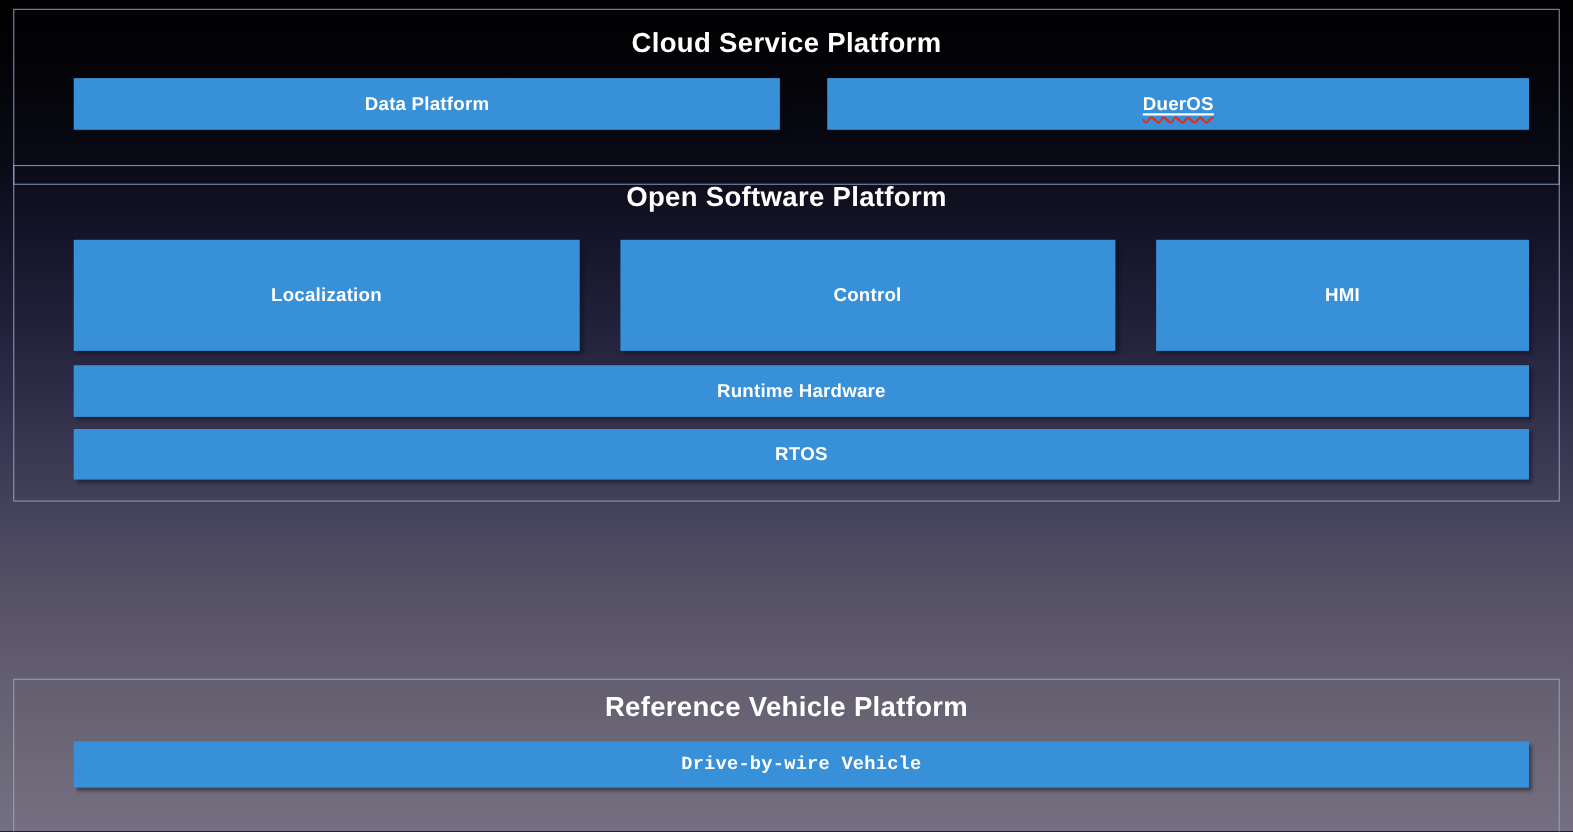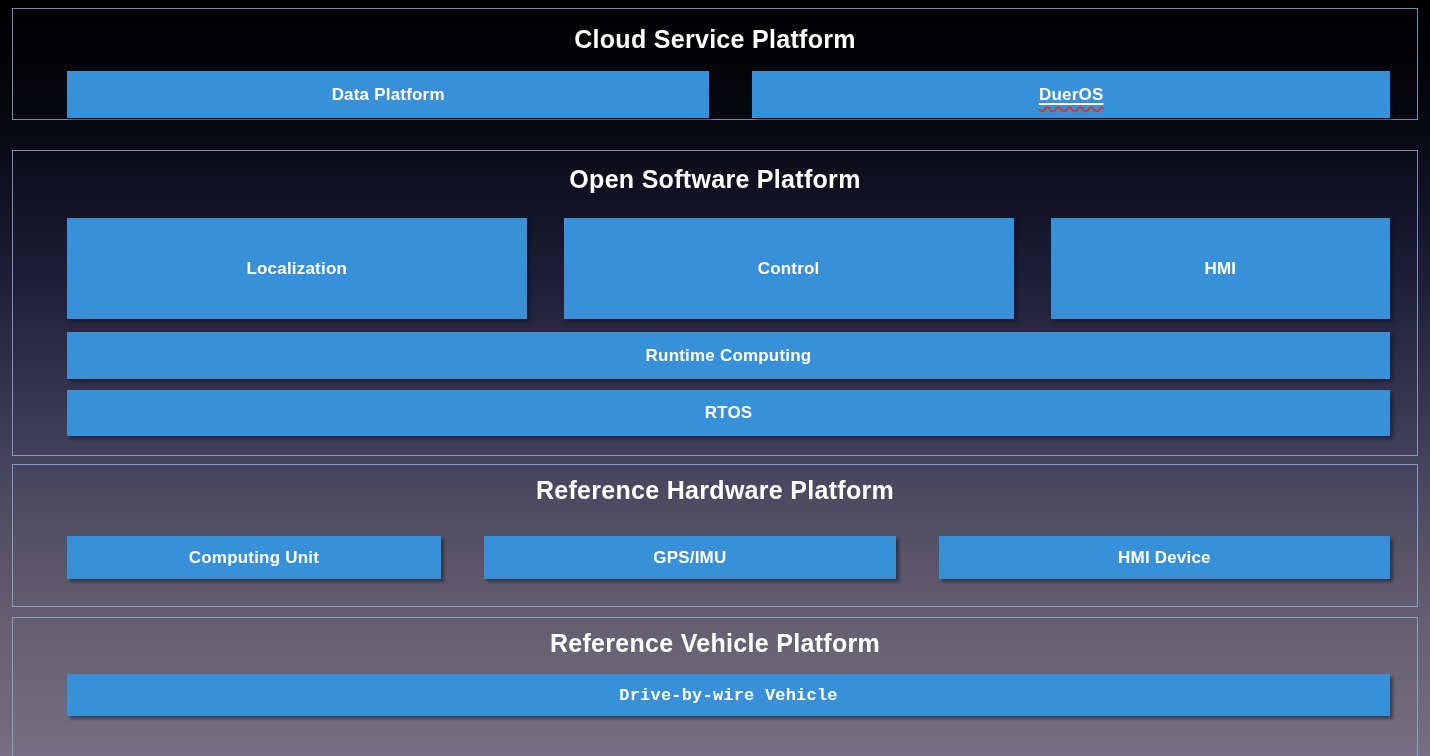--- a/index.html
+++ b/index.html
@@ -72,21 +72,21 @@
     text-decoration-color: #ffffff;
     text-decoration-thickness: 1.5px;
     text-underline-offset: 3px;
   }
 </style>
 </head>
 <body>
 
 <div class="stage">
 
-  <div class="section" style="left:12px; top:8px; width:1406px; height:112px;">
+  <div class="section" style="left:12px; top:8px; width:1406px; height:160px;">
     <div class="section-title" style="top:16px;">Cloud Service Platform</div>
     <div class="row" style="left:24px; right:27px; top:62px; height:47px; gap:13px;">
       <div class="box" style="flex:673;">
         <span>Data Platform</span>
       </div>
       <div class="box" style="flex:668;">
         <span class="spell-outer"><span class="spell-inner">DuerOS</span></span>
       </div>
     </div>
   </div>
@@ -99,44 +99,30 @@
       </div>
       <div class="box" style="flex:483;">
         <span>Control</span>
       </div>
       <div class="box" style="flex:364;">
         <span>HMI</span>
       </div>
     </div>
     <div class="row" style="left:24px; right:27px; top:181px; height:47px;">
       <div class="box" style="flex:1;">
-        <span>Runtime Computing</span>
+        <span>Runtime Hardware</span>
       </div>
     </div>
     <div class="row" style="left:24px; right:27px; top:239px; height:46px;">
       <div class="box" style="flex:1;">
         <span>RTOS</span>
       </div>
     </div>
   </div>
 
-  <div class="section" style="left:12px; top:464px; width:1406px; height:143px;">
-    <div class="section-title" style="top:11px;">Reference Hardware Platform</div>
-    <div class="row" style="left:24px; right:27px; top:71px; height:43px; gap:13px;">
-      <div class="box" style="flex:401;">
-        <span>Computing Unit</span>
-      </div>
-      <div class="box" style="flex:442;">
-        <span>GPS/IMU</span>
-      </div>
-      <div class="box" style="flex:484;">
-        <span>HMI Device</span>
-      </div>
-    </div>
-  </div>
 
   <div class="section" style="left:12px; top:617px; width:1406px; height:144px;">
     <div class="section-title" style="top:11px;">Reference Vehicle Platform</div>
     <div class="row" style="left:24px; right:27px; top:56px; height:42px;">
       <div class="box" style="flex:1;font-family:Liberation Mono, monospace;">
         <span>Drive-by-wire Vehicle</span>
       </div>
     </div>
   </div>
 

